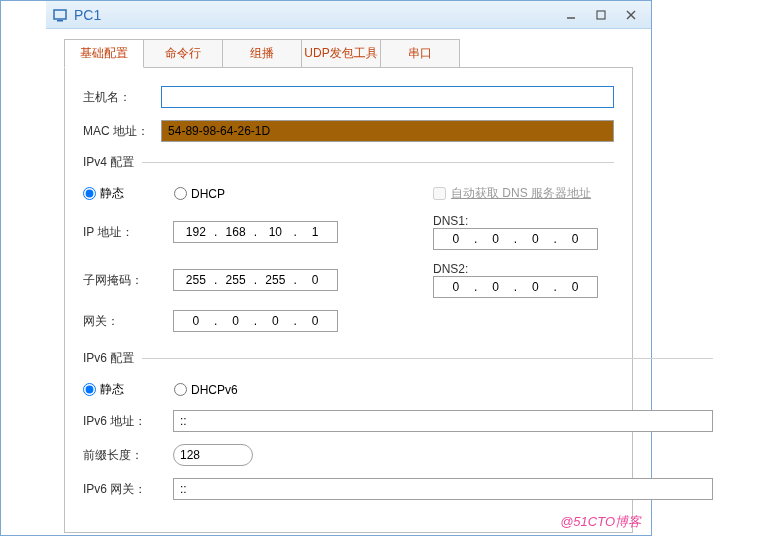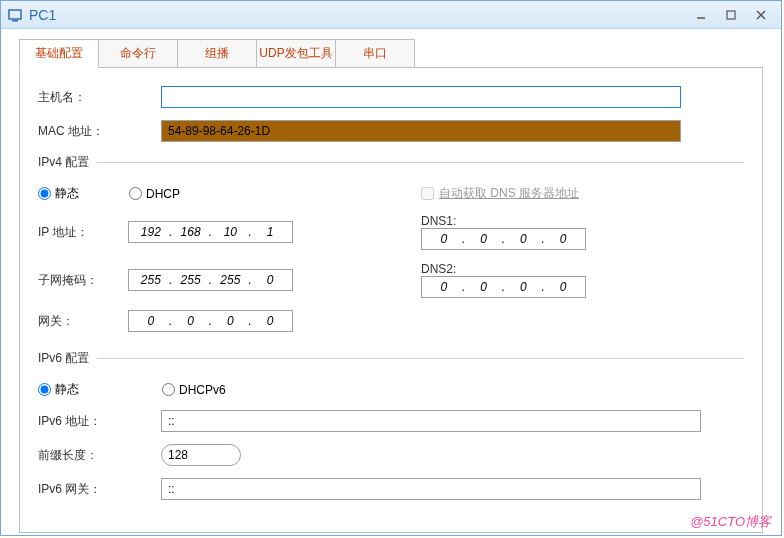--- a/index.html
+++ b/index.html
@@ -1,41 +1,41 @@
 <!DOCTYPE html>
 <html><head>
   <meta charset="utf-8">
   <style>
     * { box-sizing: border-box; margin: 0; padding: 0; font-family: "Microsoft YaHei", Arial, sans-serif; font-size: 12px; }
     body { background: #fff; width: 784px; height: 538px; position: relative; }
-    .window { width: 782px; height: 536px; border: 1px solid #7aa8d6; background: #fff; position: relative; }
+    .window { width: 652px; height: 536px; border: 1px solid #7aa8d6; background: #fff; position: relative; padding-left: 45px; }
     .titlebar { height: 28px; background: linear-gradient(#eaf3fb, #d7e8f7); display: flex; align-items: center; padding: 0 6px; border-bottom: 1px solid #b9d4ed; }
     .title-icon { width: 16px; height: 16px; margin-right: 6px; color: #2c6fb7; font-weight: bold; }
     .title-text { color: #2c6fb7; font-size: 14px; flex: 1; }
     .win-btns { display: flex; gap: 2px; }
     .win-btn { width: 28px; height: 18px; display: flex; align-items: center; justify-content: center; color: #555; cursor: pointer; }
     .win-btn svg { width: 10px; height: 10px; }
     .tabs { display: flex; margin: 10px 0 0 18px; }
     .tab { border: 1px solid #bfbfbf; padding: 5px 0; width: 80px; text-align: center; background: #f7f7f7; margin-right: -1px; cursor: pointer; color: #c2410c; }
     .tab.active { background: #fff; border-bottom: 1px solid #fff; position: relative; z-index: 2; }
     .content { border: 1px solid #bfbfbf; margin: 0 18px 12px 18px; padding: 18px 18px 14px 18px; position: relative; top: -1px; }
-    .row { display: flex; align-items: center; margin-bottom: 12px; gap: 33px; }
+    .row { display: flex; align-items: center; margin-bottom: 12px; }
     .label { width: 90px; color: #333; }
     .input-wide { width: 520px; height: 22px; border: 1px solid #2a7fd5; padding: 0 6px; outline: none; }
     .input-ro { width: 520px; height: 22px; border: 1px solid #a0a0a0; padding: 0 6px; background: #a16207; }
     fieldset.group { border: 1px solid #cfcfcf; border-left: none; border-right: none; border-bottom: none; padding: 14px 0 6px 0; position: relative; }
     fieldset.group legend { color: #333; padding-right: 8px; }
     .radio { display: flex; align-items: center; margin-right: 50px; }
     .radio input { margin-right: 4px; }
     .chk-row { display: flex; align-items: center; color: #999; text-decoration: underline; }
     .chk-row input { margin-right: 5px; }
     .left-col { display: flex; align-items: center; width: 350px; }
     .right-col { display: flex; align-items: flex-start; flex-direction: column; }
     .ip-box { width: 165px; height: 22px; border: 1px solid #a0a0a0; display: flex; align-items: center; justify-content: space-evenly; padding: 0 6px; }
-    .ip-box span { display: inline-block; text-align: center; min-width: 22px; font-style: italic; }
+    .ip-box span { display: inline-block; text-align: center; min-width: 22px; }
     .ip-box .dot { min-width: 8px; }
     .label-sm { width: 60px; color: #333; }
     .v6-input { width: 540px; height: 22px; border: 1px solid #a0a0a0; padding: 0 6px; }
     .footer { display: flex; justify-content: flex-end; margin: 0 18px 10px 0; }
     .apply-btn { width: 68px; height: 26px; border: 1px solid #999; background: linear-gradient(#fdfdfd,#e7e7e7); cursor: pointer; }
     .watermark { position: absolute; right: 10px; bottom: 4px; color: #ec4899; font-size: 13px; font-style: italic; pointer-events: none; }
   </style>
 </head>
 <body>
 

